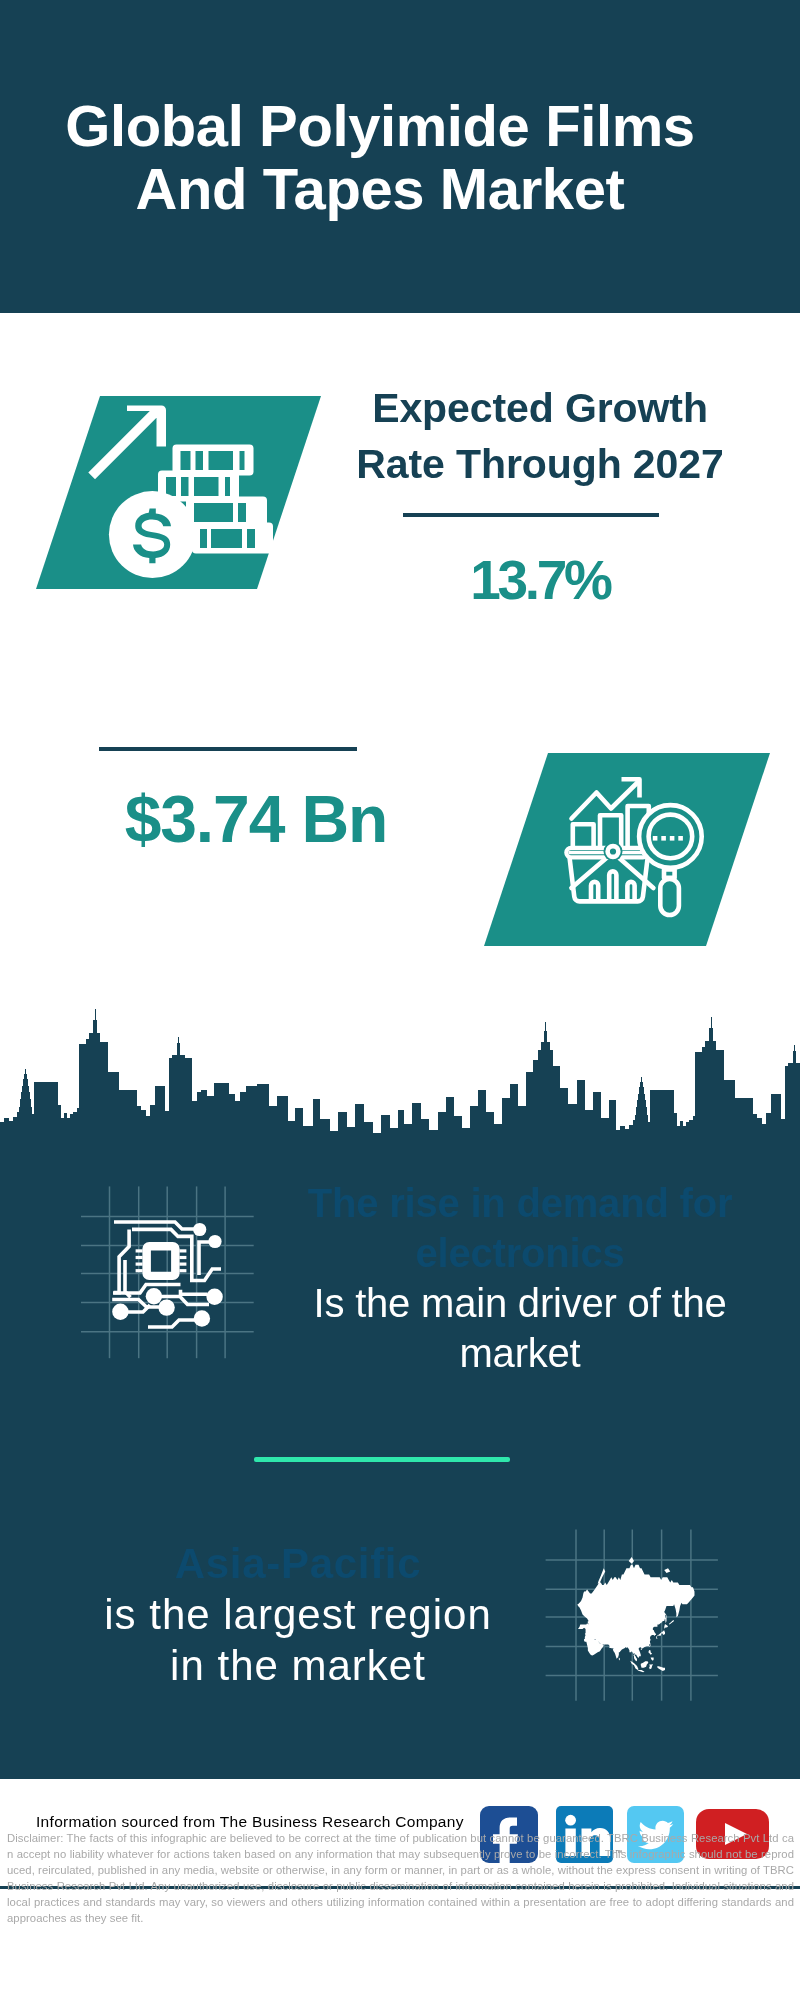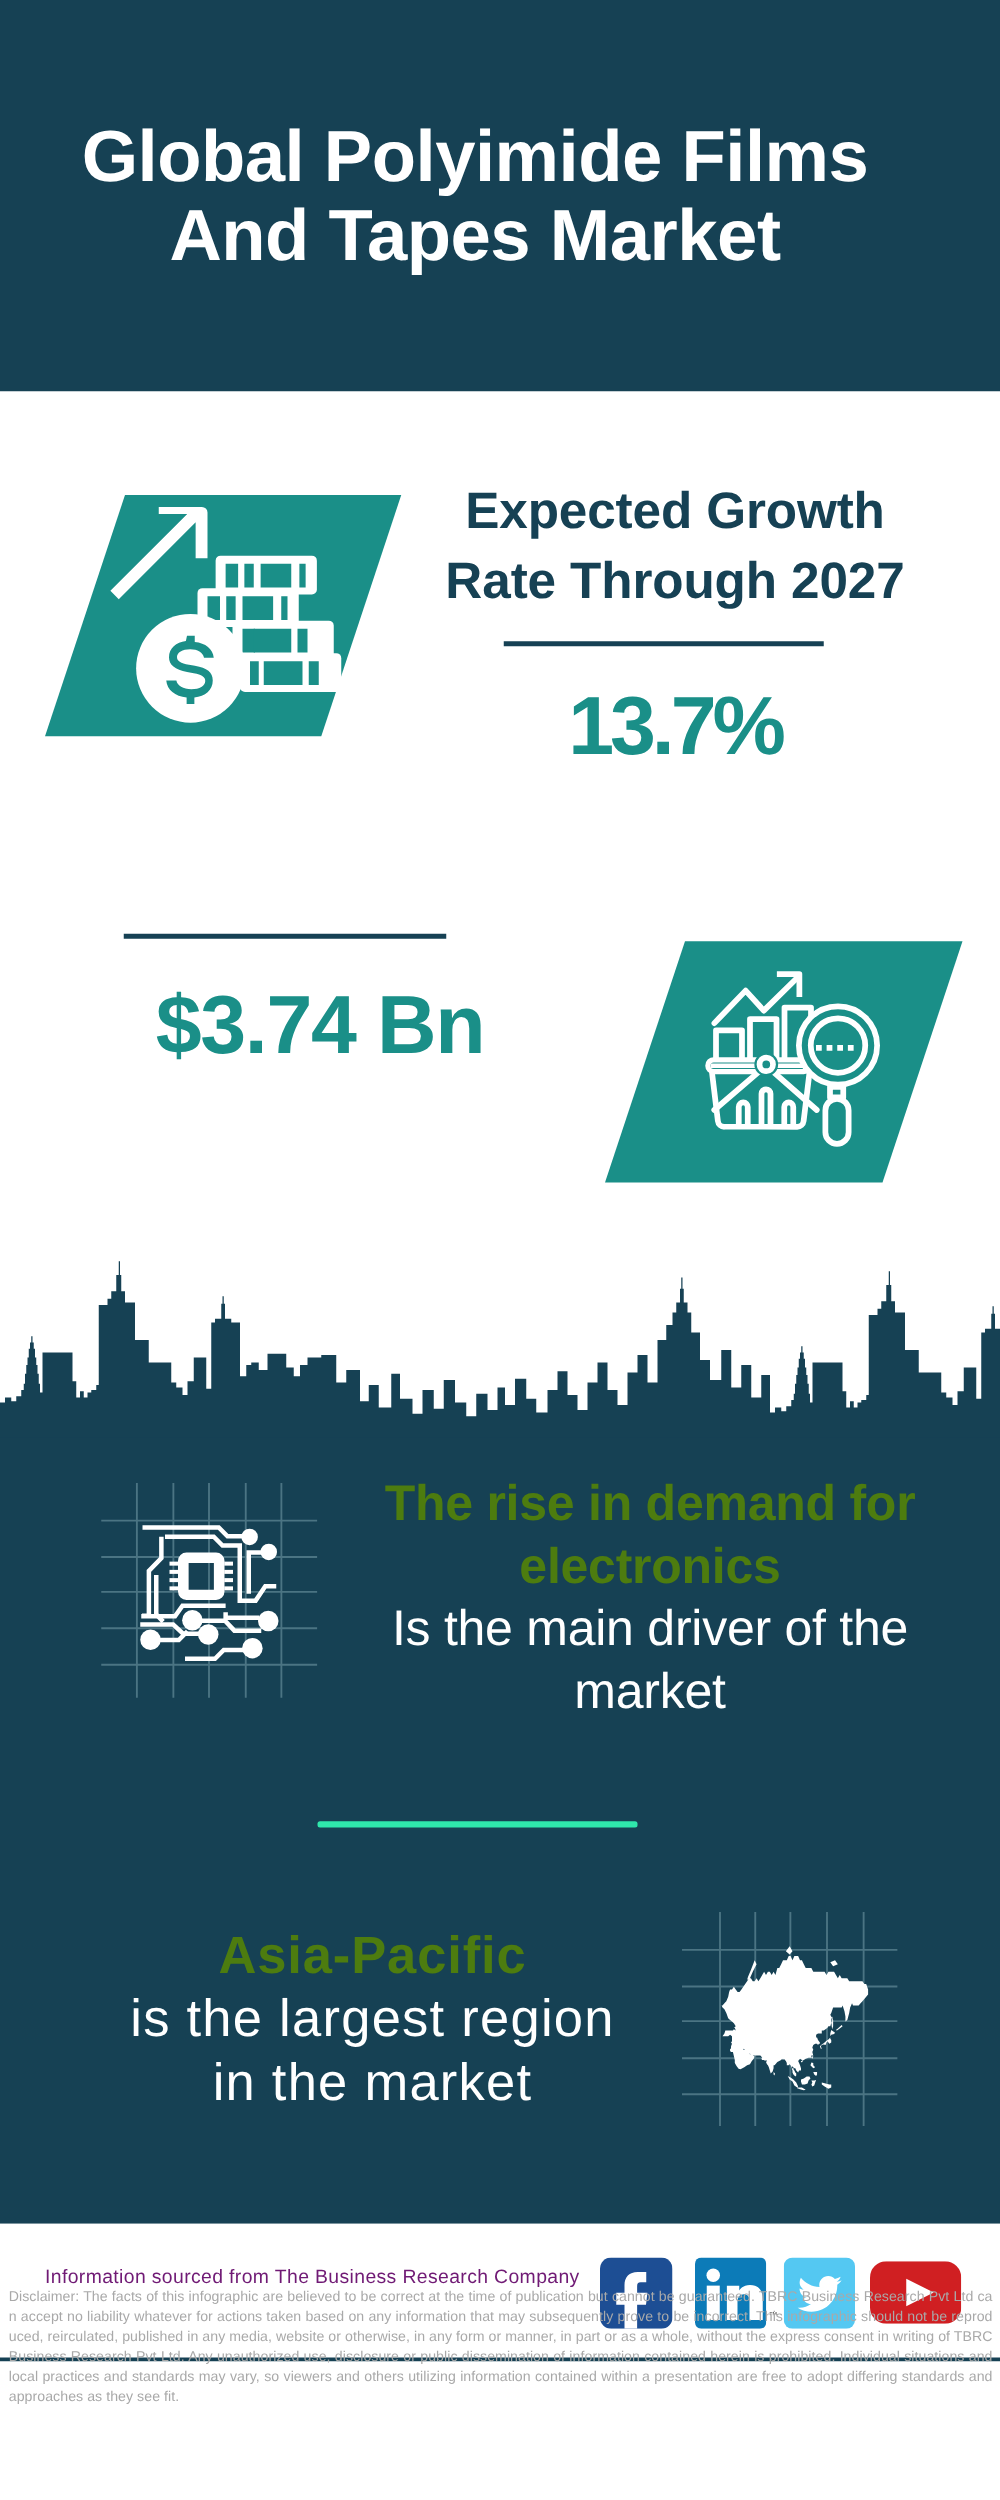--- a/index.html
+++ b/index.html
@@ -12,41 +12,41 @@
   .header{position:absolute;left:0;top:0;width:800px;height:313px;background:#164154;}
   .header-title{position:absolute;left:0;top:94px;width:760px;margin:0;text-align:center;color:#ffffff;
        font-size:58px;font-weight:bold;line-height:63px;letter-spacing:-0.4px;white-space:pre-line;}
 
   
   .para{position:absolute;}
   .statwrap{position:absolute;}
   .stat-title{color:#164154;font-size:41px;font-weight:bold;line-height:56px;text-align:center;margin:0;
        letter-spacing:-0.1px;white-space:pre-line;}
   .stat-rule{height:4px;background:#164154;}
-  .stat-value{color:#1a8f88;font-size:66px;font-weight:bold;line-height:80px;text-align:center;margin:0;
+  .stat-value{color:#1a8f88;font-size:55px;font-weight:bold;line-height:80px;text-align:center;margin:0;
        letter-spacing:-3.3px;}
 
   
   .band{position:absolute;left:0;top:1145px;width:800px;height:634px;background:#164154;}
   .skyline{position:absolute;left:0;top:1000px;width:800px;height:150px;display:block;}
 
   .mint-rule{position:absolute;height:5px;background:#2fe7ac;border-radius:2px;}
 
   .icon-svg{position:absolute;display:block;}
   .msg{position:absolute;text-align:center;}
-  .msg .hl{color:#4d7c0f;font-size:40px;font-weight:bold;line-height:50px;display:block;
+  .msg .hl{color:#0c4a6e;font-size:40px;font-weight:bold;line-height:50px;display:block;
        letter-spacing:-0.2px;white-space:pre-line;}
   .msg .sub{color:#ffffff;font-size:40px;font-weight:normal;line-height:50px;display:block;
        letter-spacing:-0.2px;white-space:pre-line;}
   .msg[data-size="2"] .hl{font-size:42px;letter-spacing:0.7px;line-height:51px;}
   .msg[data-size="2"] .sub{font-size:42px;letter-spacing:1.0px;line-height:51px;}
 
   
   .footer{position:absolute;left:0;top:1779px;width:800px;height:221px;background:#ffffff;}
-  .src{position:absolute;left:36px;top:1812px;color:#701a75;font-size:15.5px;line-height:20px;letter-spacing:0.3px;}
+  .src{position:absolute;left:36px;top:1812px;color:#000000;font-size:15.5px;line-height:20px;letter-spacing:0.3px;}
   .social-row{position:absolute;left:0;top:0;width:800px;height:2000px;pointer-events:none;}
   .social{position:absolute;top:1806px;display:block;line-height:0;}
   .social svg{display:block;}
   .tm{position:absolute;right:-9px;bottom:6px;font-size:7px;color:#555;line-height:8px;}
   .divider{position:absolute;left:0;top:1886px;width:800px;height:3px;background:#164154;}
   .disclaimer{position:absolute;left:7px;top:1830px;width:787px;color:#a9a9a9;font-size:11.3px;line-height:16px;
        text-align:justify;word-break:break-all;letter-spacing:0.05px;}
 </style>
 </head>
 <body>

